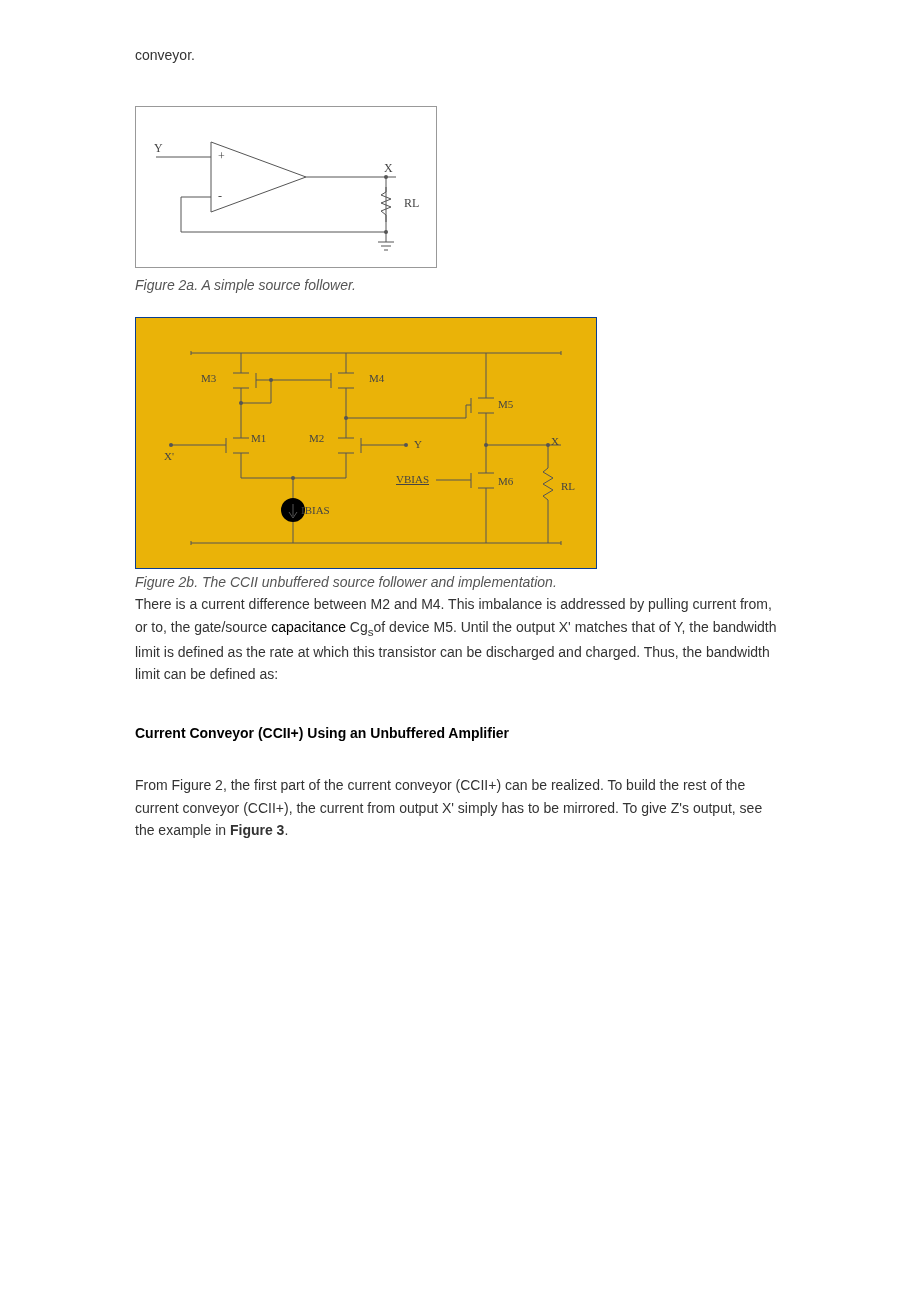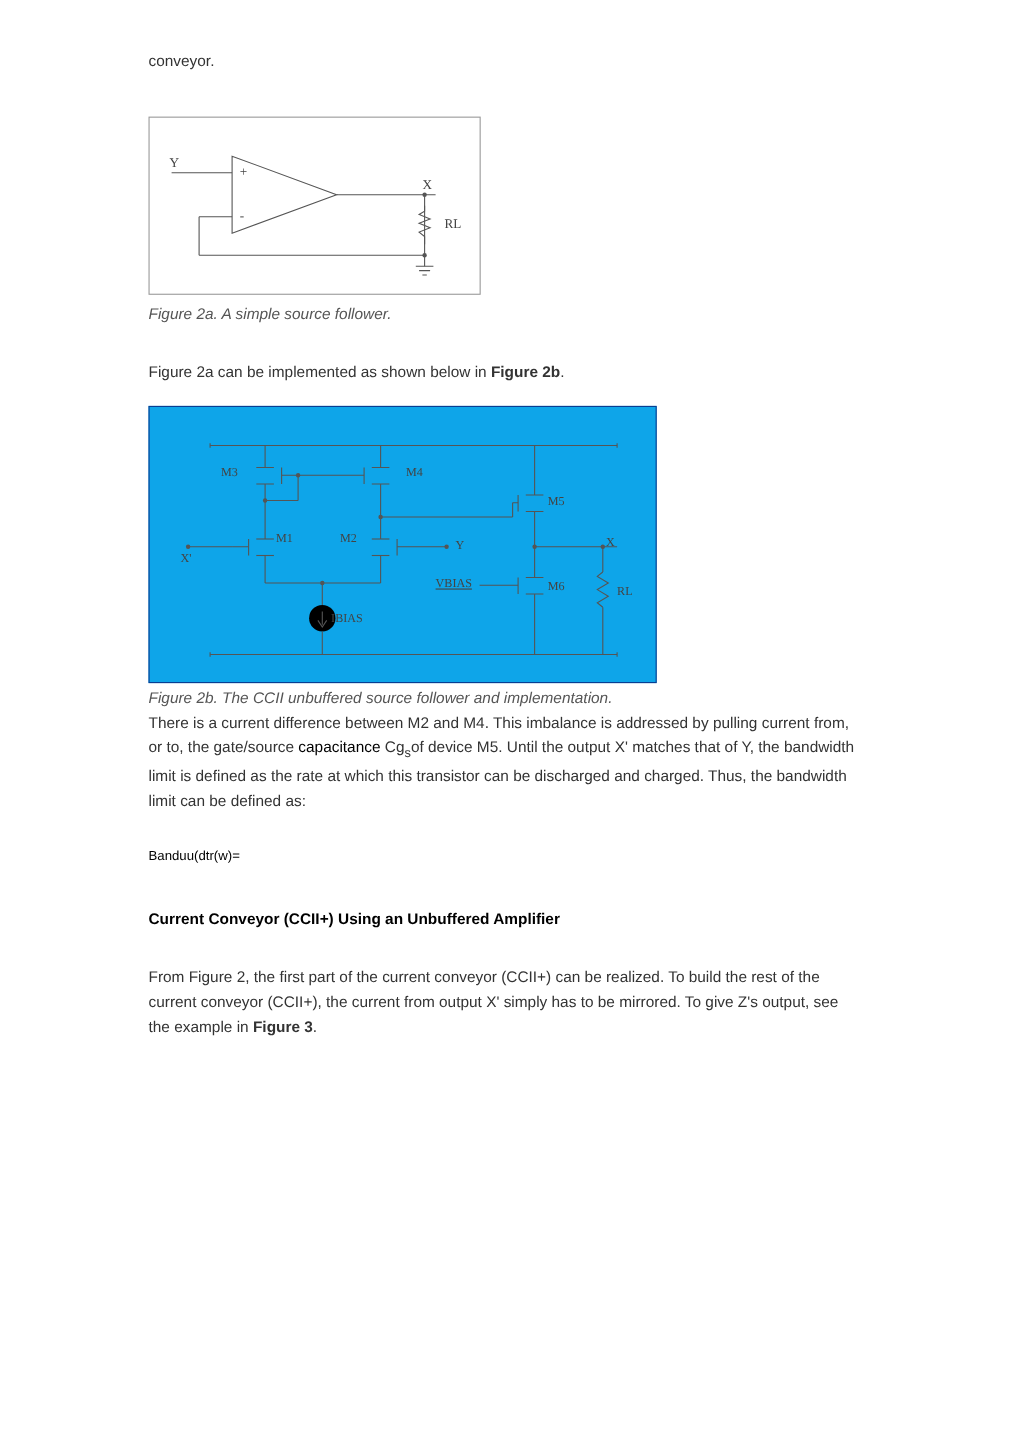--- a/index.html
+++ b/index.html
@@ -26,21 +26,21 @@
     position: relative;
     background: #fff;
   }
   .figure-box-b {
     border: 1px solid #0a3d91;
     width: 460px;
     height: 250px;
     margin-top: 20px;
     margin-bottom: 2px;
     position: relative;
-    background: #0ea5e9;
+    background: #eab308;
   }
   .caption {
     font-style: italic;
     color: #555;
     font-size: 14px;
   }
   p {
     margin: 0 0 20px 0;
     color: #333;
   }
@@ -117,23 +117,20 @@
       <circle cx="250" cy="125" r="2" class="gnd"></circle>
     </svg>
     <span class="fa-label" style="left:18px; top:32px;">Y</span>
     <span class="fa-label" style="left:82px; top:40px;">+</span>
     <span class="fa-label" style="left:82px; top:80px;">-</span>
     <span class="fa-label" style="left:248px; top:52px;">X</span>
     <span class="fa-label" style="left:268px; top:87px;">RL</span>
   </div>
   <div class="caption">Figure 2a. A simple source follower.</div>
 
-  <p class="para-intro">
-    <span>Figure 2a can be implemented as shown below in </span><span class="bold">Figure 2b</span><span>.</span>
-  </p>
 
   <div class="figure-box-b">
     <svg width="460" height="250">
 
       <line x1="55" y1="35" x2="425" y2="35"></line>
       <line x1="55" y1="33" x2="55" y2="37"></line>
       <line x1="425" y1="33" x2="425" y2="37"></line>
 
       <line x1="55" y1="225" x2="425" y2="225"></line>
       <line x1="55" y1="223" x2="55" y2="227"></line>
@@ -226,21 +223,20 @@
     <span class="fb-label" style="left:165px; top:184px;">IBIAS</span>
     <span class="fb-label" style="left:425px; top:160px;">RL</span>
   </div>
   <div class="caption">Figure 2b. The CCII unbuffered source follower and implementation.</div>
 
 
   <p>
     <span>There is a current difference between M2 and M4. This imbalance is addressed by pulling current from, or to, the gate/source </span><span class="link">capacitance</span><span> Cg</span><sub>s</sub><span>of device M5. Until the output X' matches that of Y, the bandwidth limit is defined as the rate at which this transistor can be discharged and charged. Thus, the bandwidth limit can be defined as:</span>
   </p>
 
-  <div class="formula">Banduu(dtr(w)=</div>
 
   <div class="heading3">Current Conveyor (CCII+) Using an Unbuffered Amplifier</div>
 
   <p class="para-text">
     <span>From Figure 2, the first part of the current conveyor (CCII+) can be realized. To build the rest of the current conveyor (CCII+), the current from output X' simply has to be mirrored. To give Z's output, see the example in </span><span class="bold">Figure 3</span><span>.</span>
   </p>
 
 </div>
 
 </body></html>

